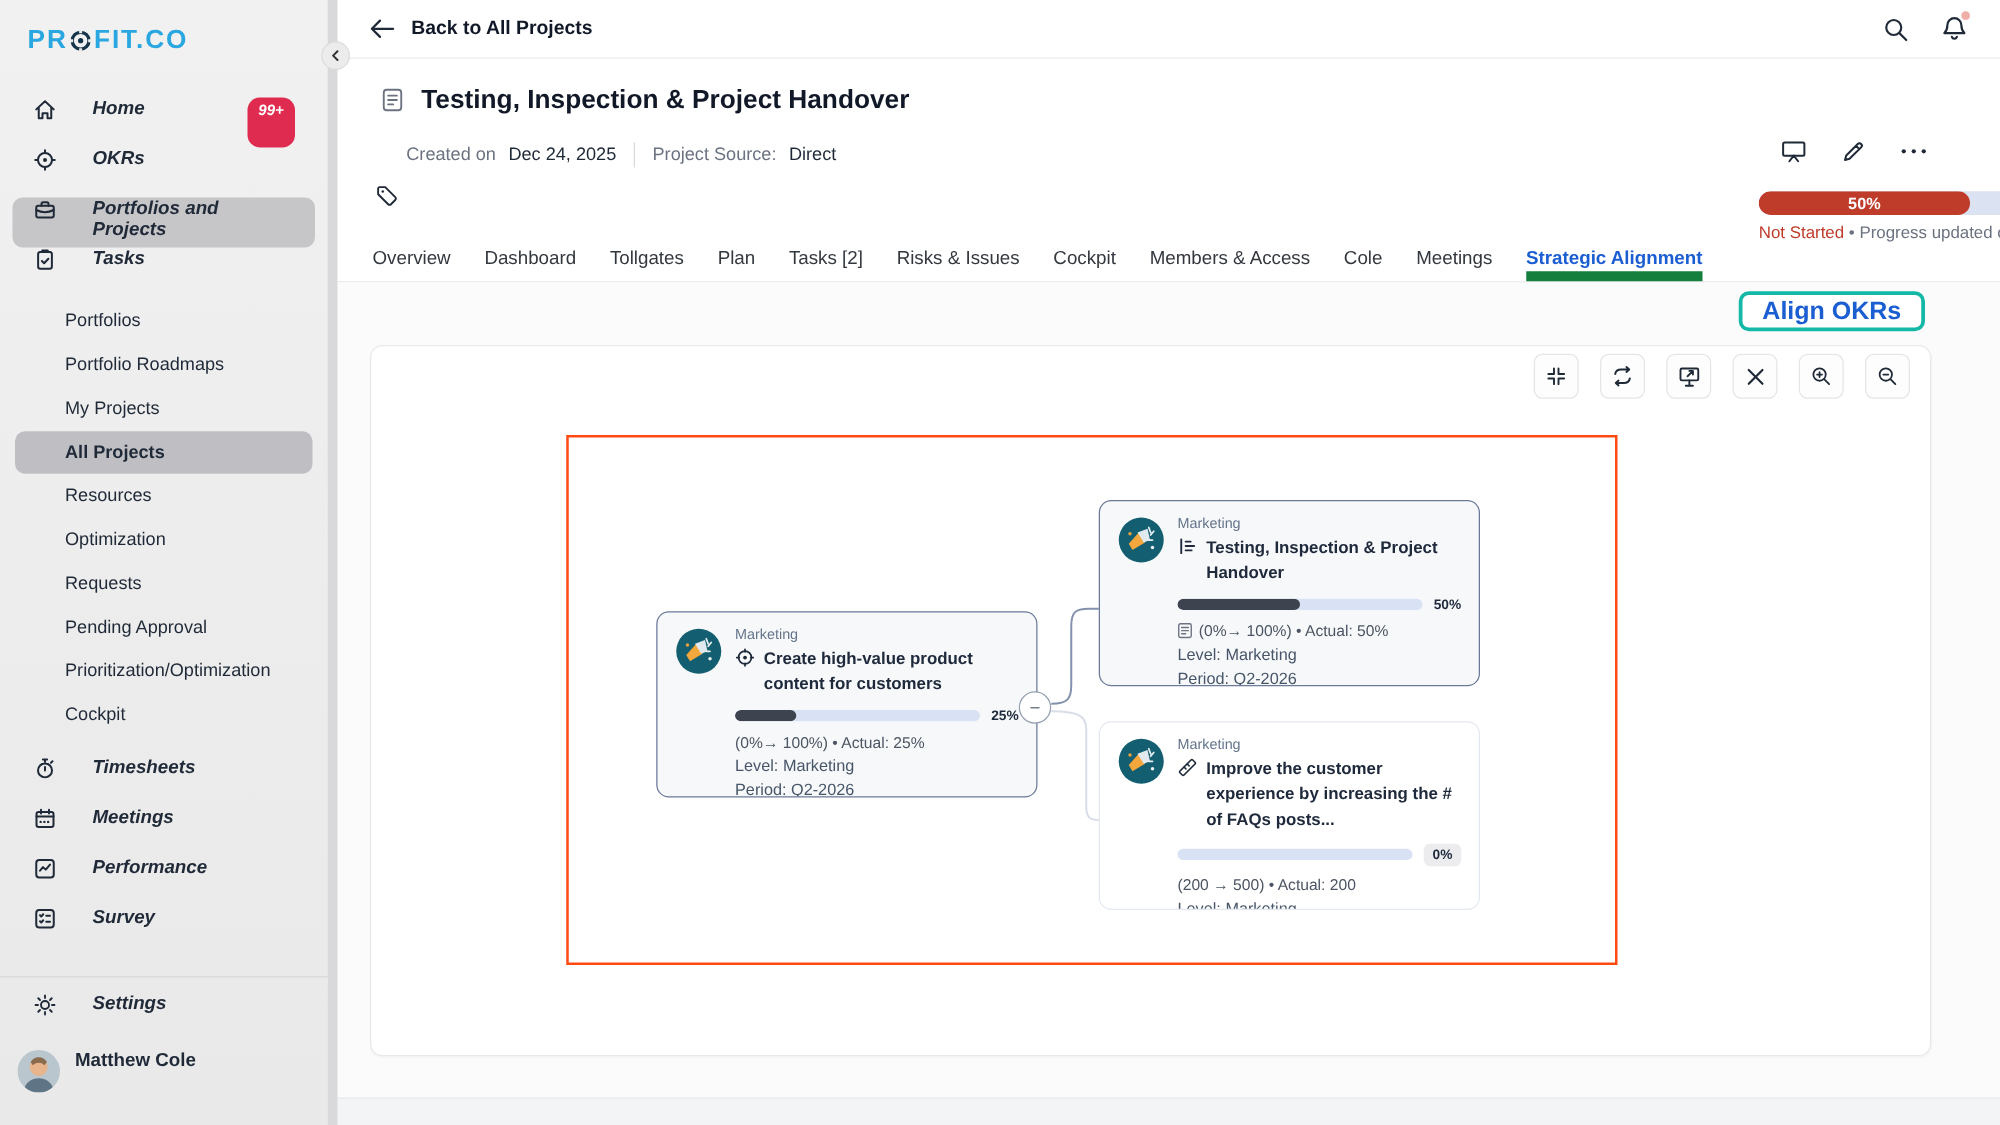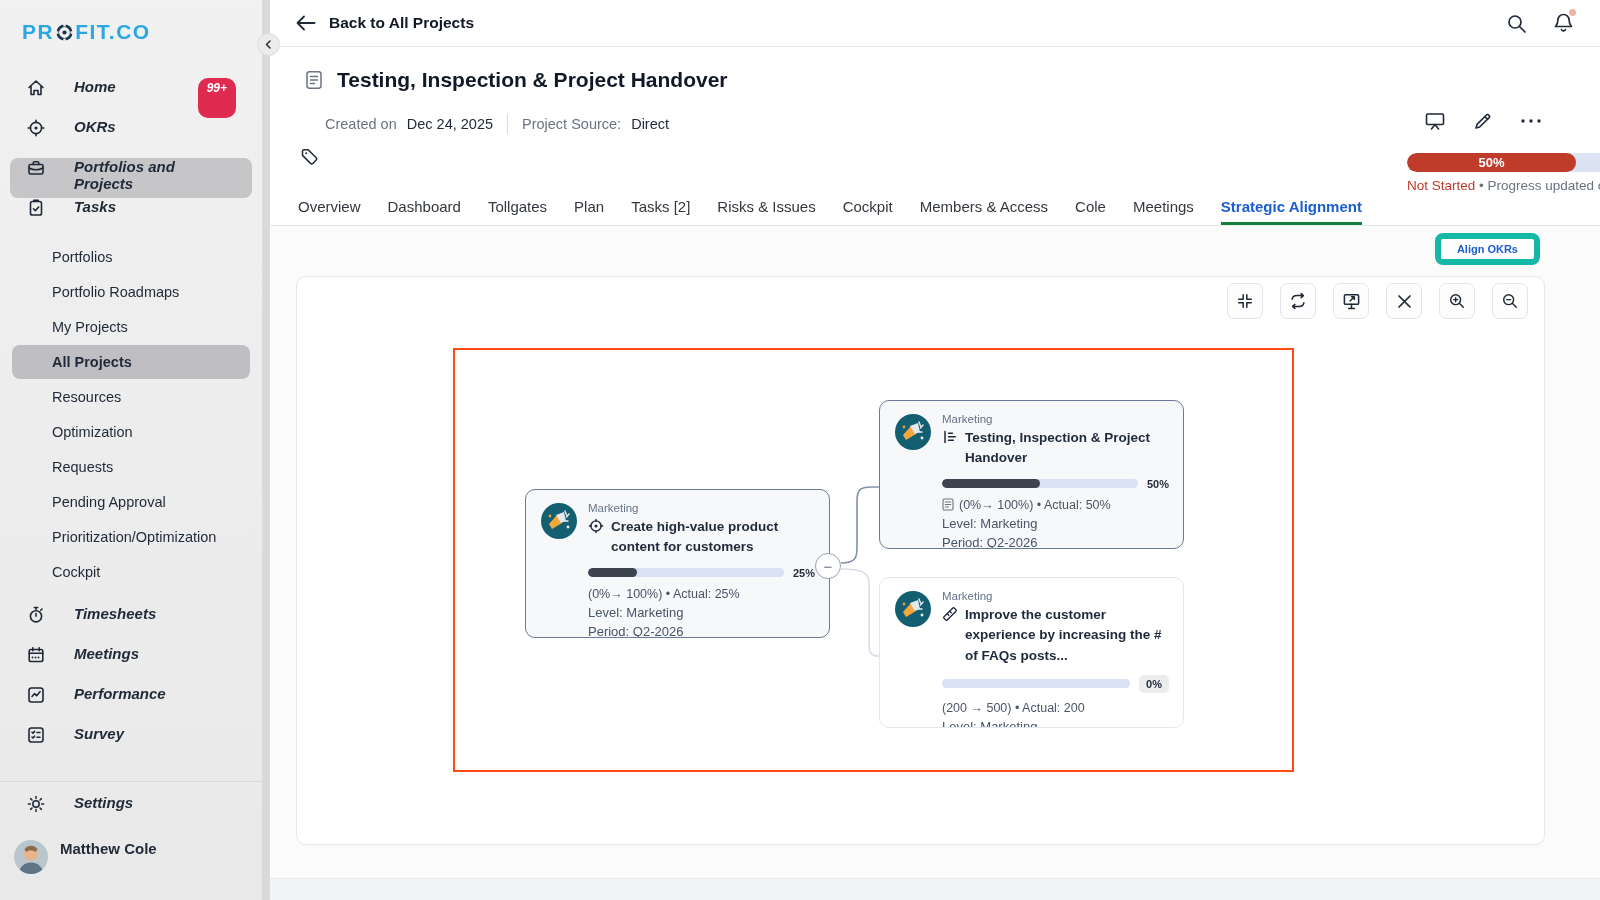--- a/index.html
+++ b/index.html
@@ -54,26 +54,26 @@
   .hdr-progress { position:absolute; top:106px; left:1137px; width:383px; }
   .hdr-bar { position:relative; width:338px; height:19px; border-radius:10px; background:#dbe2f2; overflow:hidden; }
   .hdr-fill { position:absolute; left:0; top:0; bottom:0; background:#bf3b2a; border-radius:10px;
     display:flex; align-items:center; justify-content:center; color:#fff; font-size:13px; font-weight:700; }
   .hdr-status { margin-top:6px; font-size:13.5px; color:#6b7280; }
   .hdr-status .status-red { color:#bf3b2a; }
   .tag-row { padding:13px 0 0 30px; }
   .tabs { display:flex; gap:27px; padding:16px 0 0 28px; border-bottom:1px solid #e5e7ea;
     position:absolute; left:0; right:0; bottom:0; height:44px; }
   .tab { font-size:15px; color:#33383f; cursor:pointer; padding-bottom:14px; white-space:nowrap; }
-  .tab.active { color:#1a5ed2; font-weight:700; border-bottom:3px solid #15803d; }
+  .tab.active { color:#1a5ed2; font-weight:700; border-bottom:8px solid #15803d; }
 
   
   .content { position:absolute; left:270px; top:226px; width:1330px; height:674px; background:#fbfbfc; }
   .align-btn { position:absolute; top:7px; right:60px; height:32px; padding:0 16px; background:#fff;
-    border:6px solid #14b8a6; border-radius:8px; color:#1a5ed2; font-size:11px; font-weight:600;
+    border:3px solid #14b8a6; border-radius:8px; color:#1a5ed2; font-size:20px; font-weight:600;
     cursor:pointer; font-family:"Liberation Sans",sans-serif; }
   .canvas-panel { position:absolute; left:26px; top:50px; width:1249px; height:569px; background:#fff;
     border:1px solid #e7e9ec; border-radius:10px; box-shadow:0 1px 2px rgba(0,0,0,0.03); }
   .canvas-toolbar { position:absolute; top:6px; left:930px; display:flex; gap:17px; }
   .tool-btn { width:36px; height:36px; background:#fdfdfd; border:1px solid #e3e5e8; border-radius:7px;
     display:flex; align-items:center; justify-content:center; cursor:pointer; }
   .selection-rect { position:absolute; left:156px; top:71px; width:841px; height:424px;
     border:2px solid #ff4a14; }
 
   

